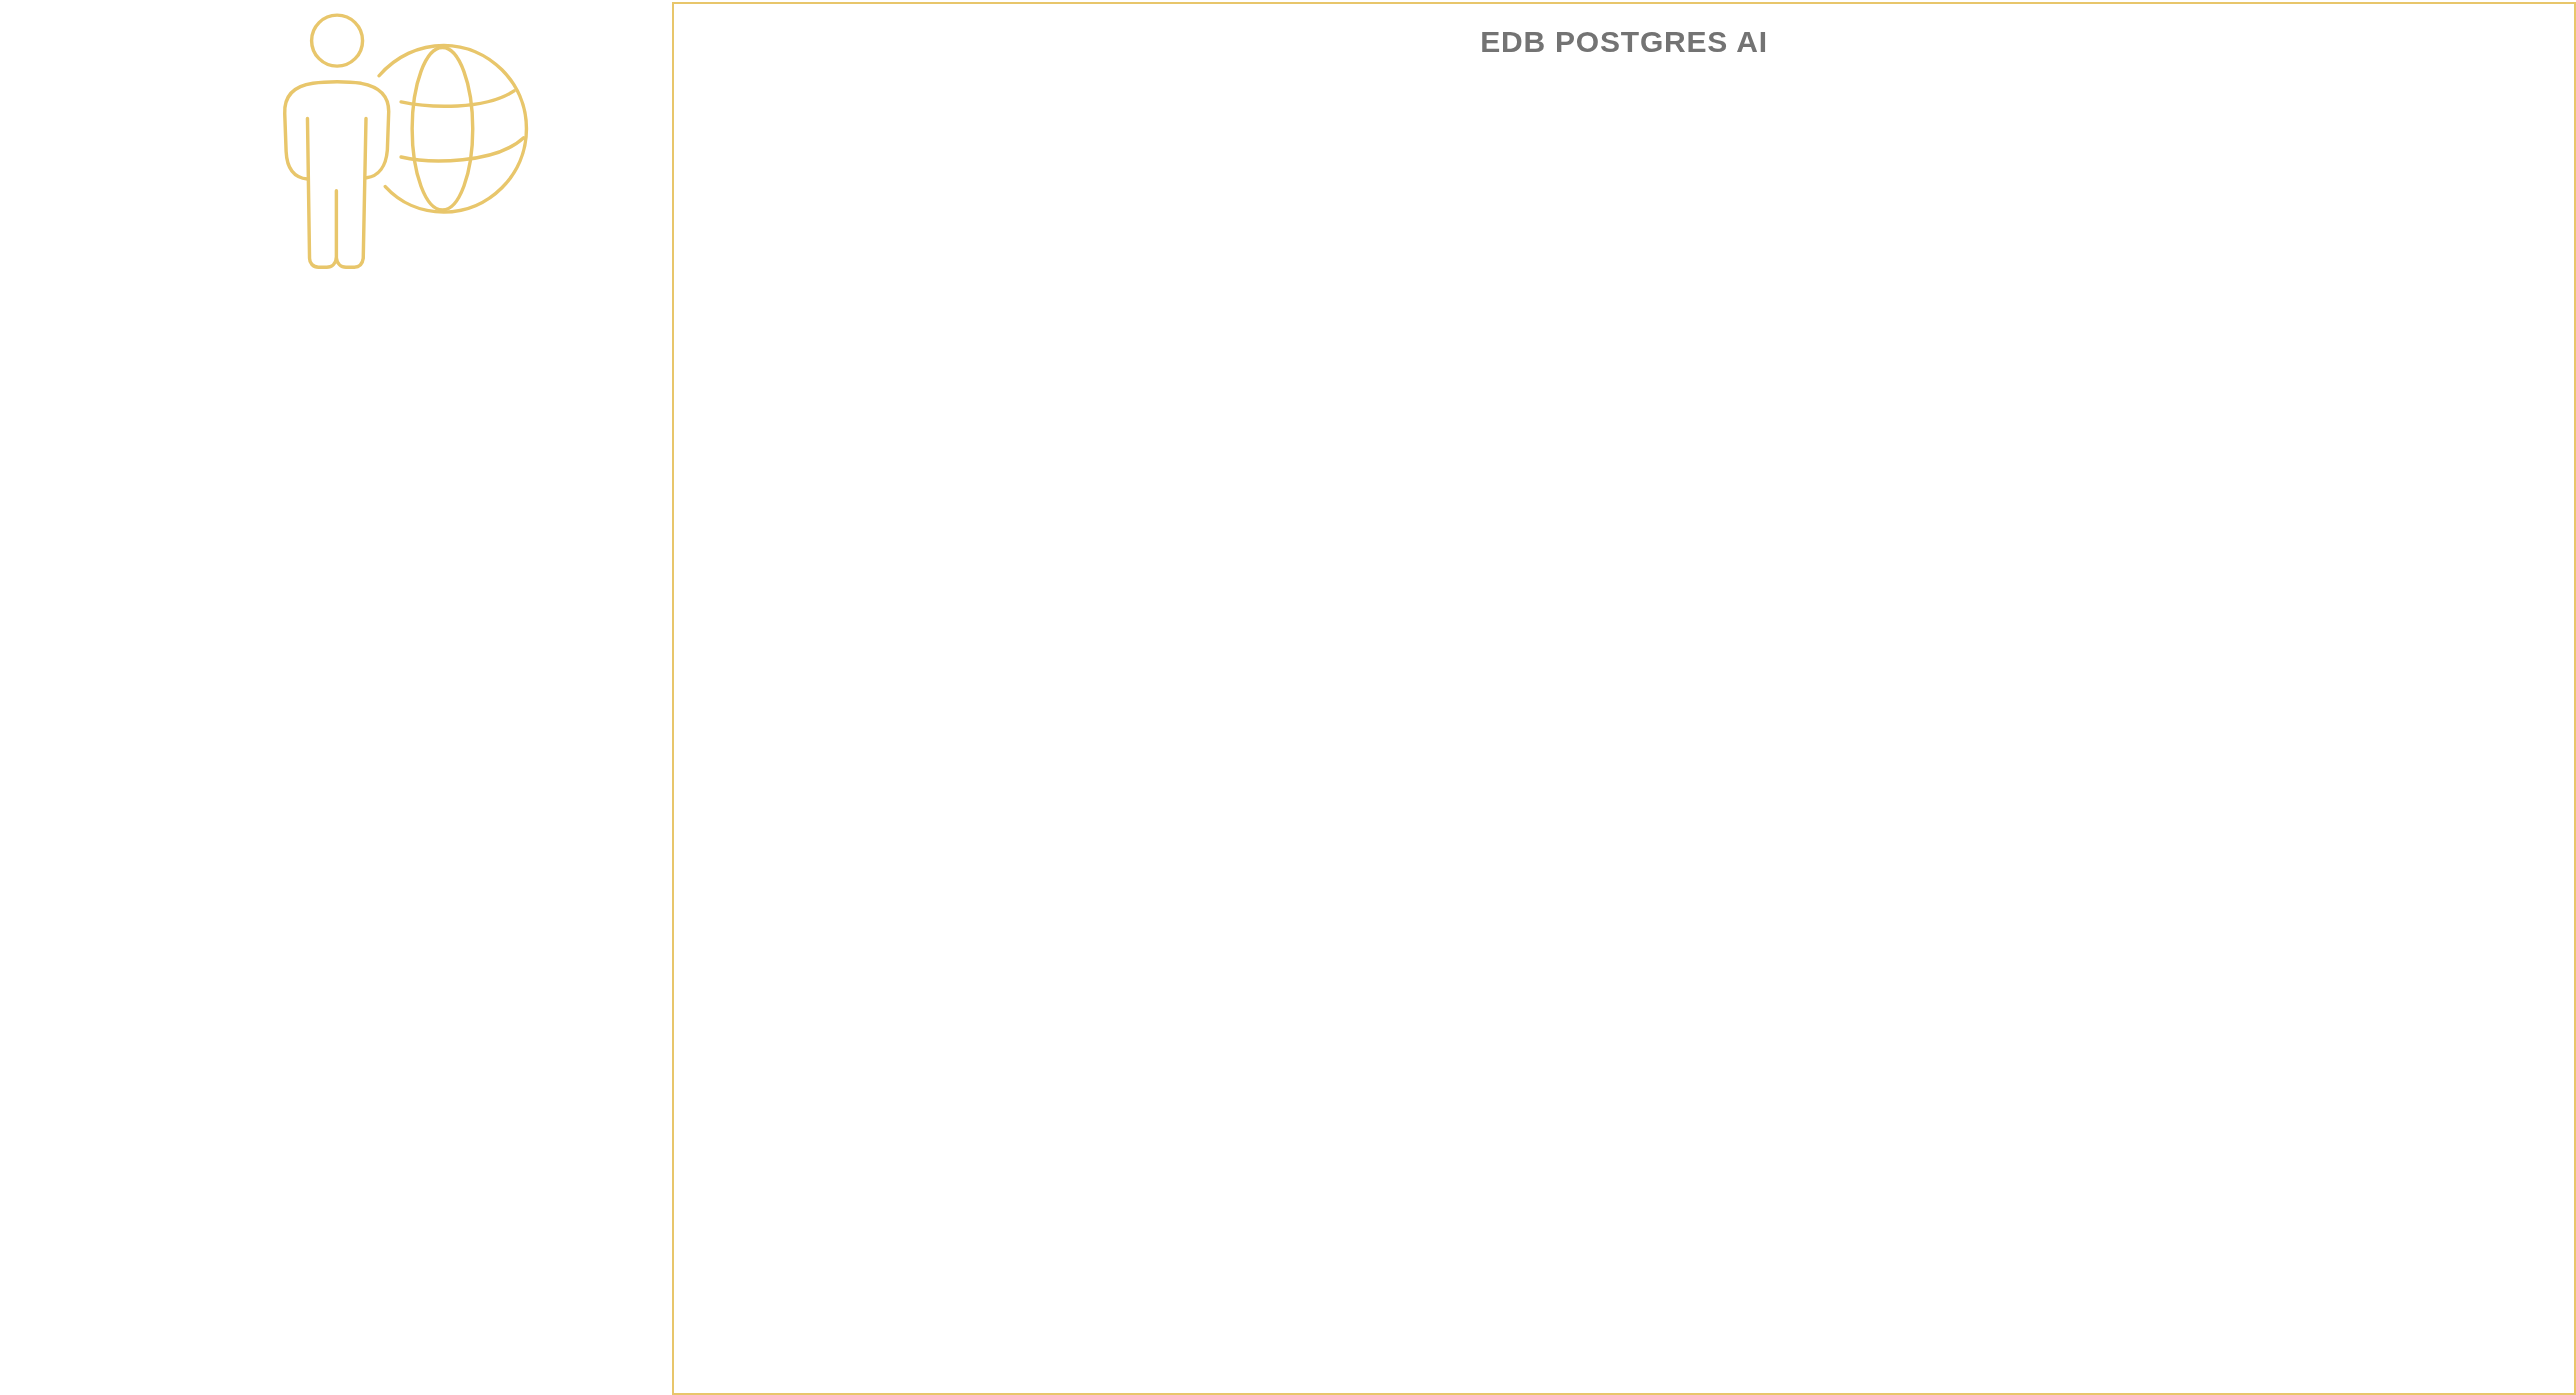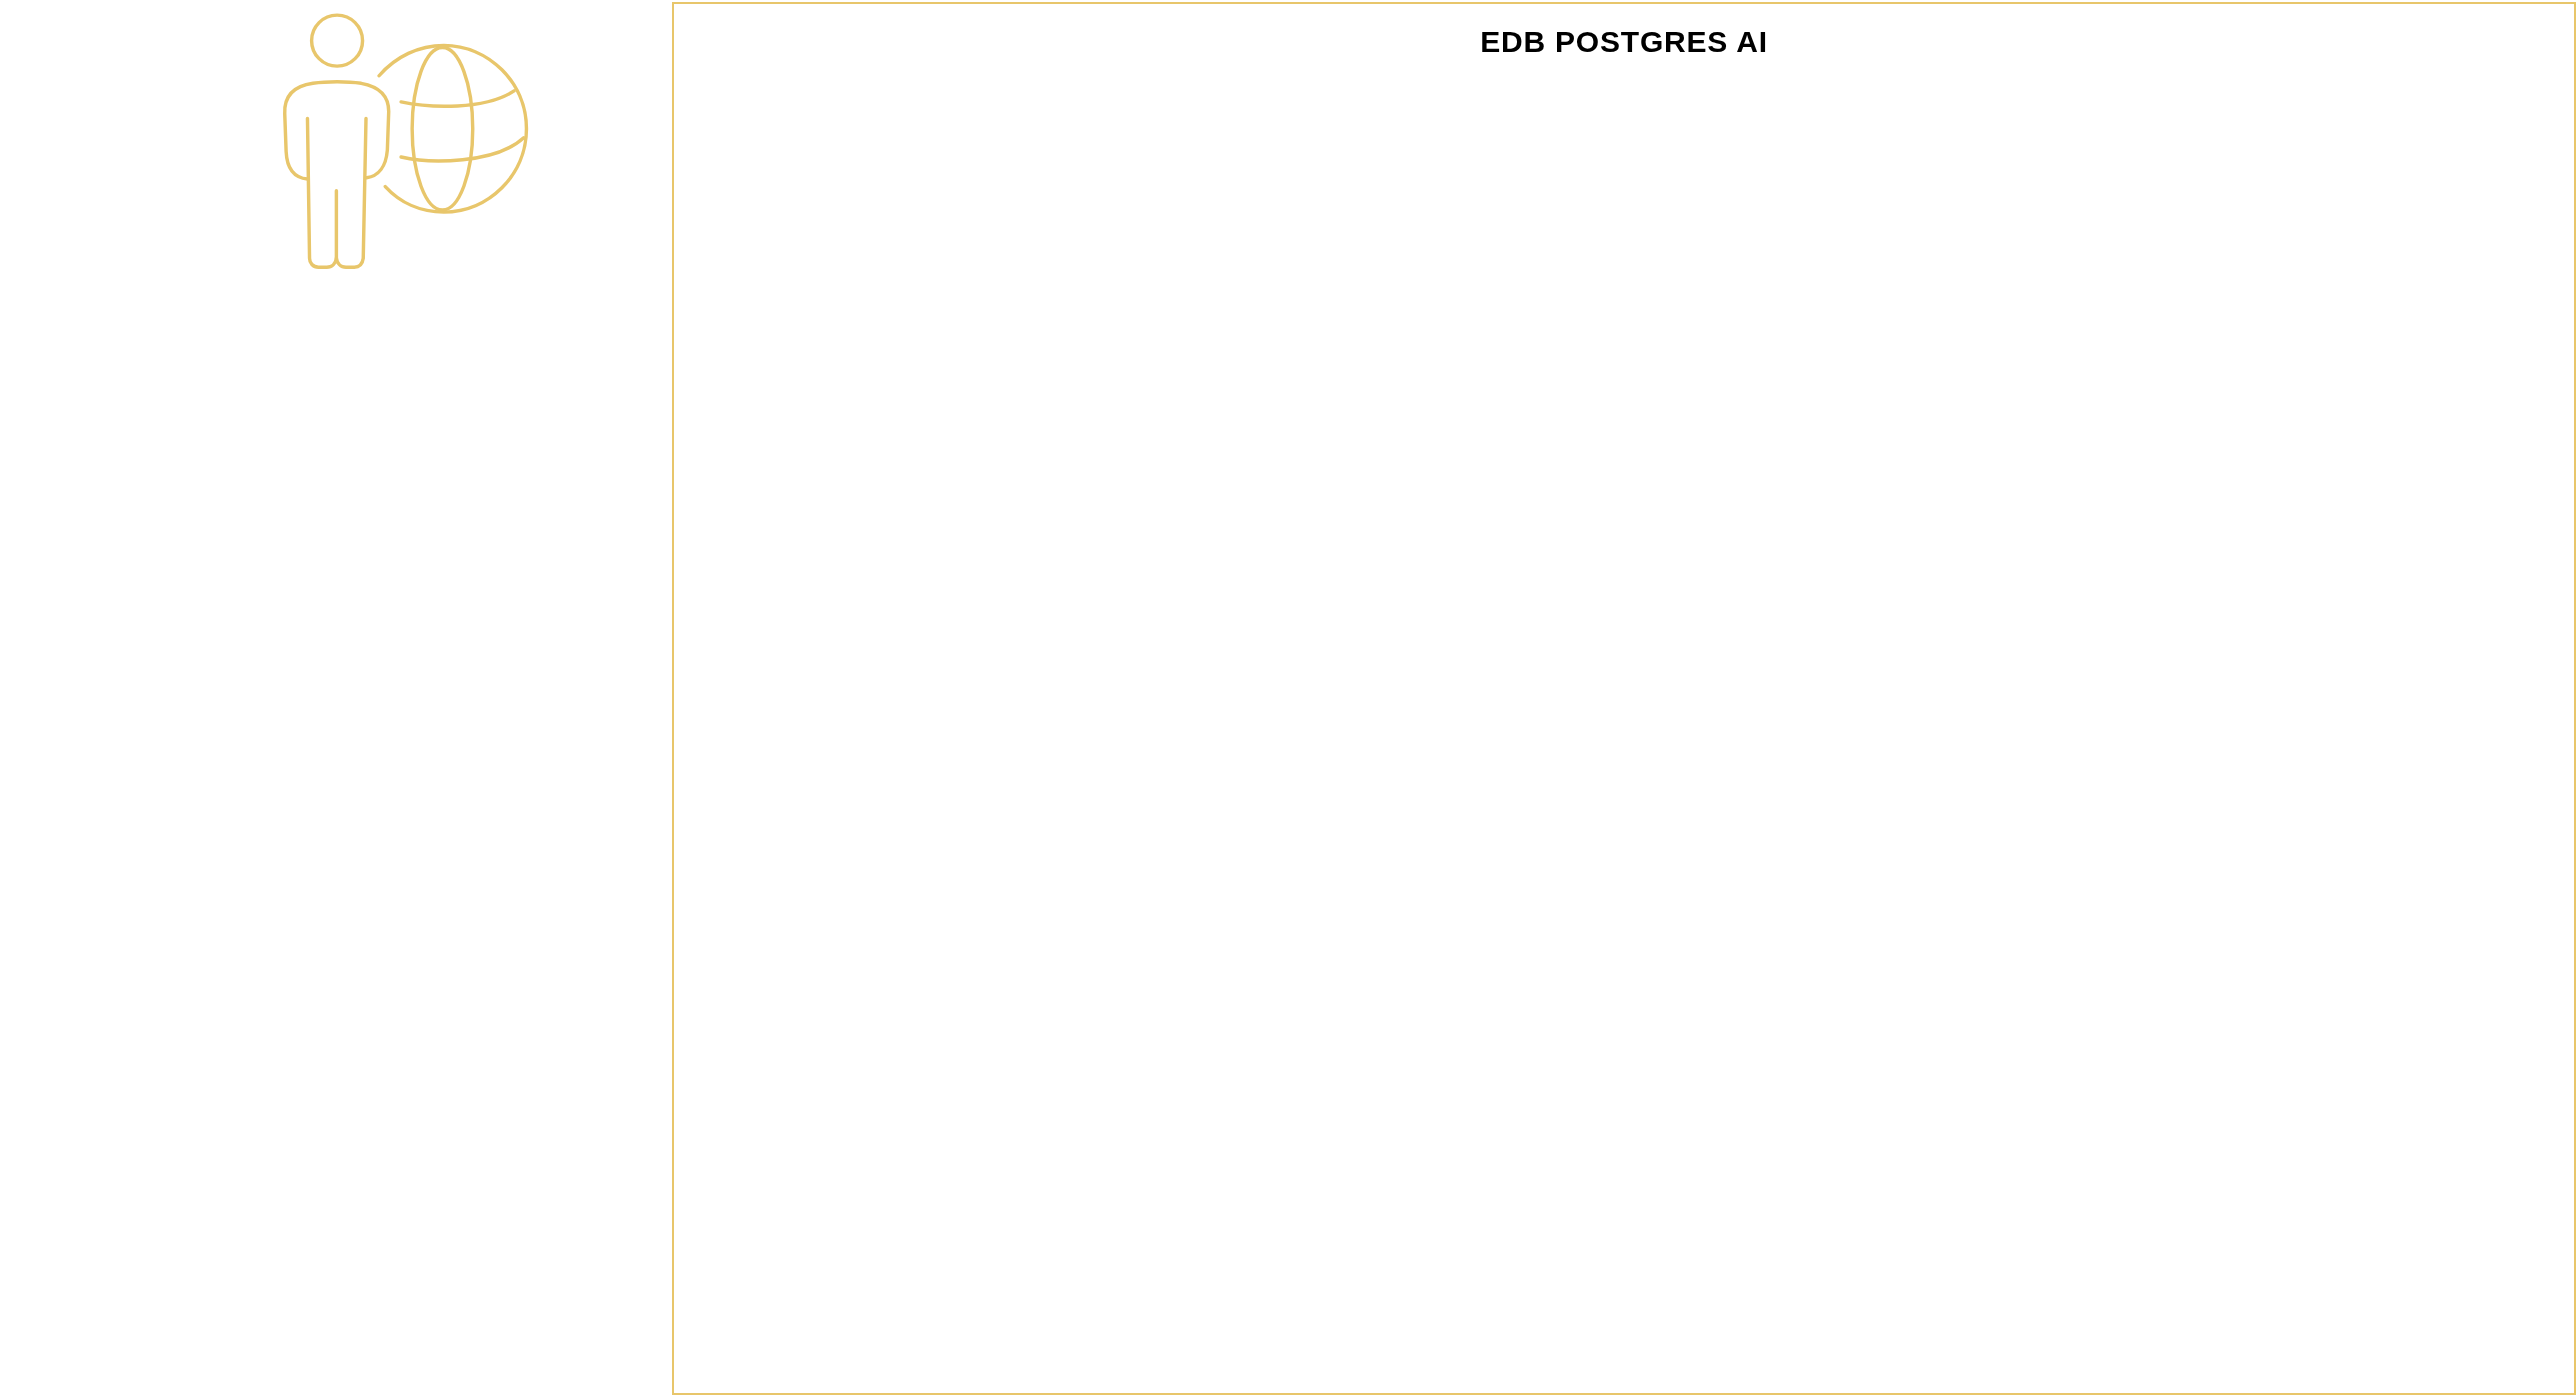--- a/index.html
+++ b/index.html
@@ -34,21 +34,21 @@
       height: 1389px;
       border: 2.4px solid #e8c66b;
       box-sizing: content-box;
     }
     .frame-title {
       position: absolute;
       left: 0;
       right: 0;
       top: 19px;
       text-align: center;
-      color: #000000;
+      color: #737373;
       font-family: "Liberation Sans", sans-serif;
       font-weight: bold;
       font-size: 30px;
       letter-spacing: 0.8px;
       line-height: 38px;
     }
   </style>
 </head>
 <body>
 

